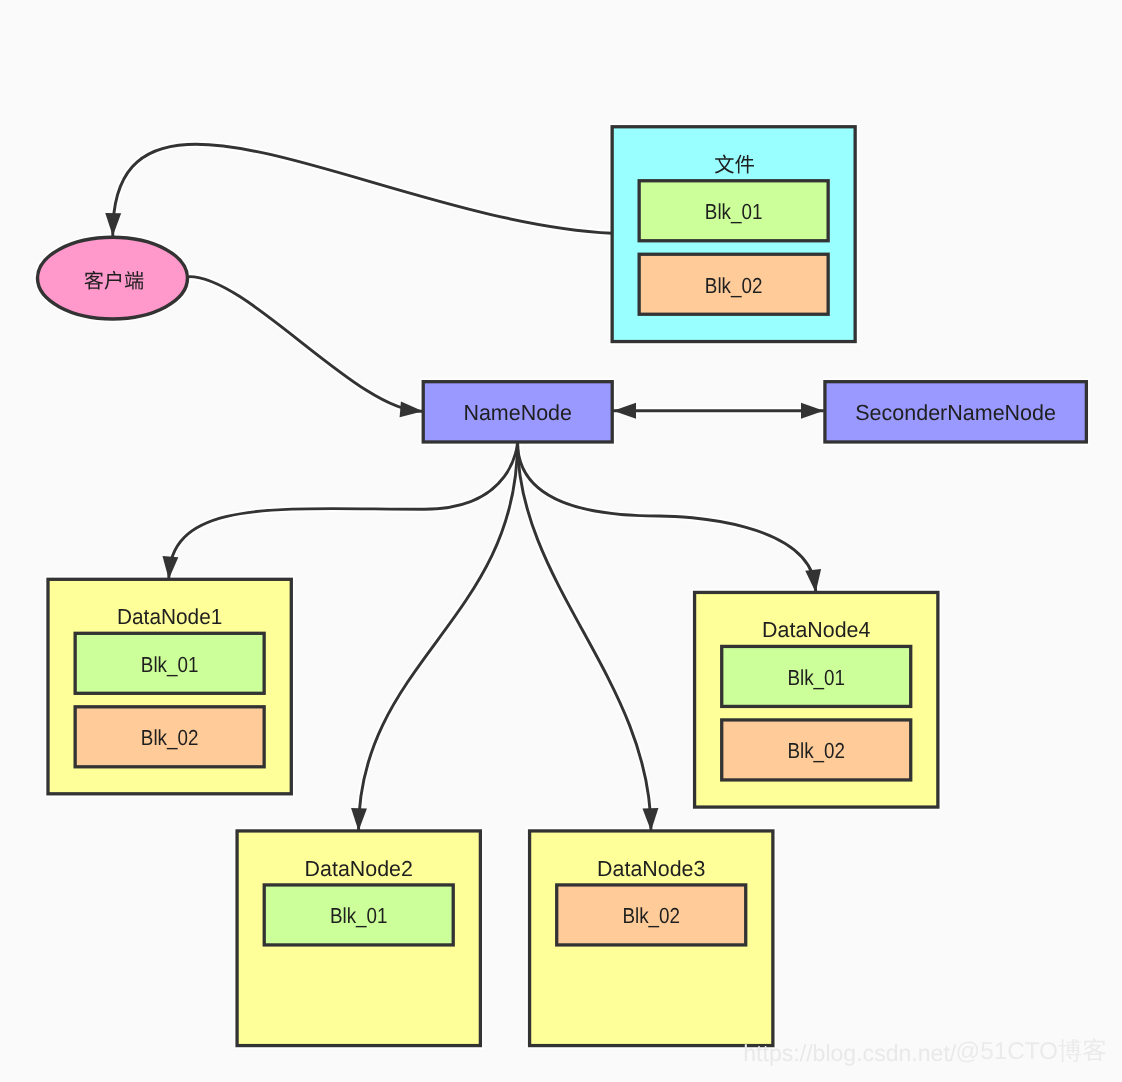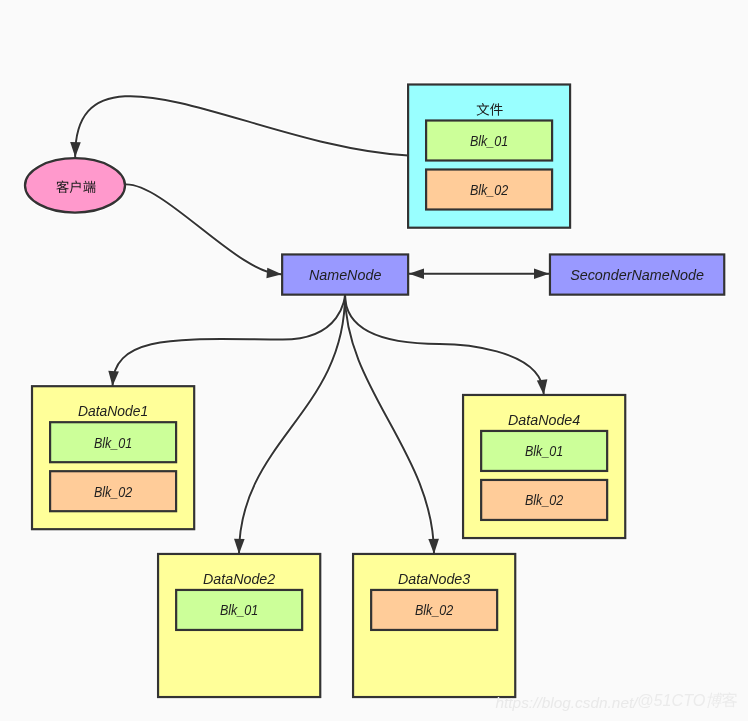--- a/index.html
+++ b/index.html
@@ -2,21 +2,21 @@
 <html><head>
 <meta charset="utf-8">
 <title>HDFS Architecture Diagram</title>
 <style>
   html,body{margin:0;padding:0;}
   body{
     width:748px;height:721px;overflow:hidden;
     background:#fafafa;
     font-family:"Liberation Sans","DejaVu Sans",sans-serif;
   }
-  #stage{position:relative;width:748px;height:721px;background:#fafafa;font-style:italic;}
+  #stage{position:relative;width:748px;height:721px;background:#fafafa;}
   svg.diagram{position:absolute;left:0;top:0;display:block;}
   .node-rect{stroke:#333;stroke-width:2.2;}
   .node-ellipse{stroke:#333;stroke-width:2.3;}
   .blk-rect{stroke:#333;stroke-width:2.2;}
   .halo{fill:none;stroke:#fff;stroke-width:4.4;}
   .edge{fill:none;stroke:#333;stroke-width:1.95;stroke-linecap:butt;}
   .arrowhead{fill:#333;stroke:none;}
   .lbl,.blklbl{fill:#1f1f1f;font-family:"Liberation Sans","DejaVu Sans",sans-serif;text-anchor:middle;}
   .cjk path{fill:#1f1f1f;}
   .wm{font-family:"Liberation Sans","DejaVu Sans",sans-serif;}

